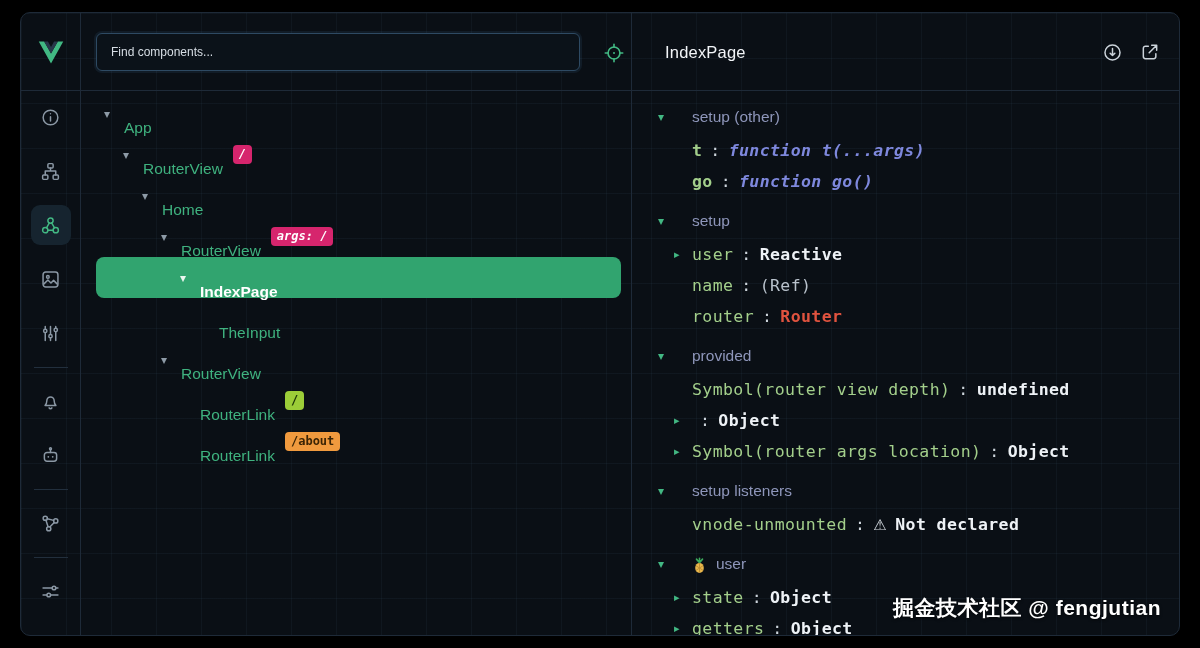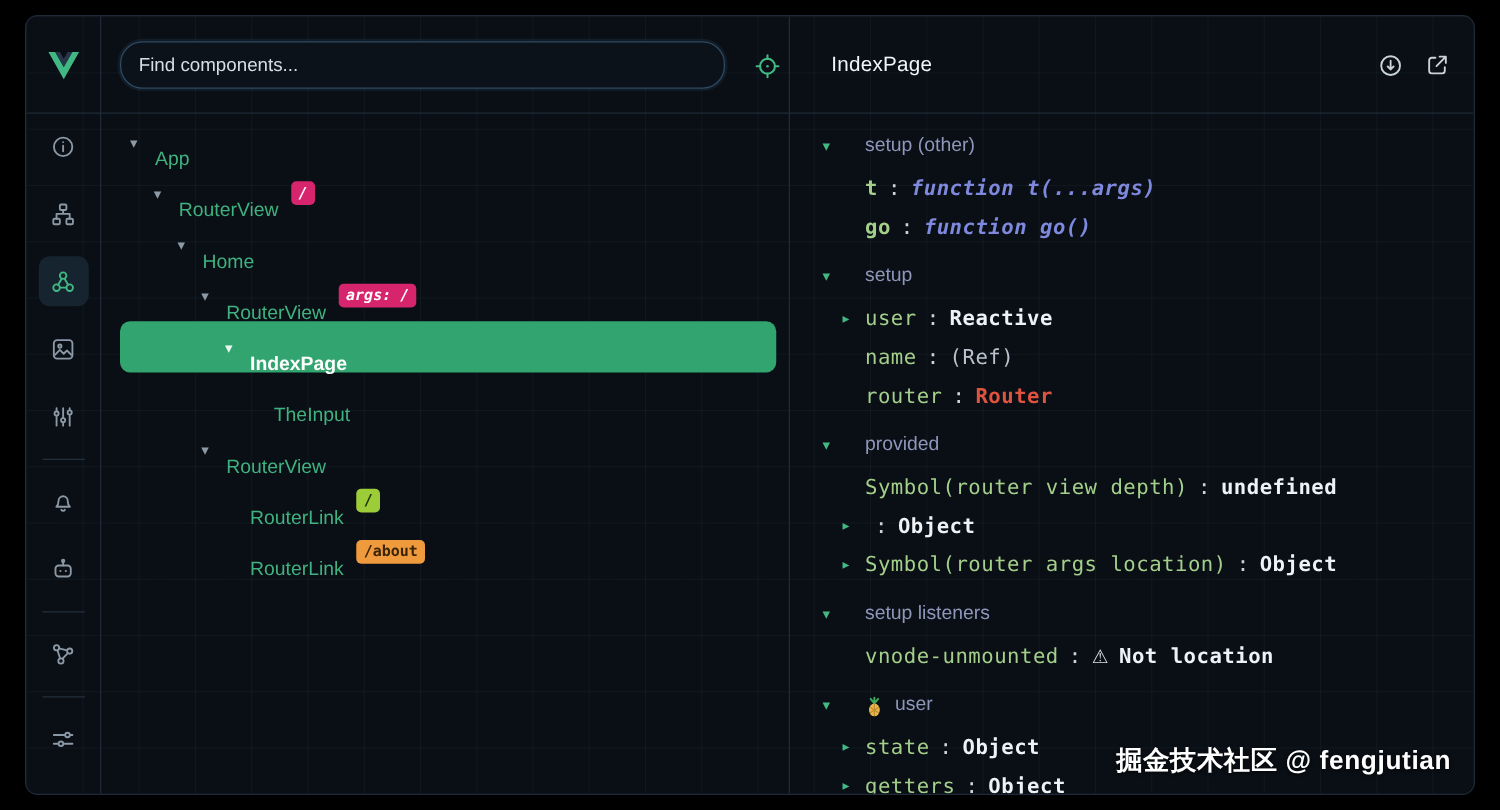--- a/index.html
+++ b/index.html
@@ -12,23 +12,23 @@
       linear-gradient(rgba(125,165,205,0.055) 1px, transparent 1px),
       linear-gradient(90deg, rgba(125,165,205,0.055) 1px, transparent 1px);
     background-size:45px 45px;
     border:1px solid #1e2a38; border-radius:10px; overflow:hidden; }
 
   
   .header { position:absolute; top:0; left:0; right:0; height:78px; border-bottom:1px solid #1e2a38; }
   .logo-box { position:absolute; left:0; top:0; width:60px; height:78px; border-right:1px solid #1e2a38;
     display:flex; align-items:center; justify-content:center; }
   .search-input { position:absolute; left:75px; top:20px; width:484px; height:38px;
-    background:#0b1219; border:1px solid #2e4a63; border-radius:18px; outline:none;
+    background:#0b1219; border:1px solid #2e4a63; border-radius:6px; outline:none;
     box-shadow:0 0 0 2px rgba(70,120,170,0.12);
-    color:#8b5cf6; font-size:15px; padding:0 14px; font-family:"Liberation Sans",sans-serif; }
+    color:#8b5cf6; font-size:12px; padding:0 14px; font-family:"Liberation Sans",sans-serif; }
   .search-input::placeholder { color:#d7dee5; opacity:1; }
   .locate-btn { position:absolute; left:580px; top:27px; width:26px; height:26px;
     display:flex; align-items:center; justify-content:center; color:#42b883; cursor:pointer; }
 
   .insp-header-strip { position:absolute; left:610px; top:0; right:0; height:78px;
     border-left:1px solid #1e2a38; display:flex; align-items:center; padding:0 16px 0 33px; }
   .insp-title { color:#f2f5f8; font-size:16.5px; font-weight:500; letter-spacing:0.2px; }
   .strip-spacer { flex:1; }
   .hbtn { width:26px; height:26px; margin-left:12px; display:flex; align-items:center; justify-content:center;
     color:#cbd3da; cursor:pointer; }
@@ -311,21 +311,21 @@
         <span class="v-plain">Object</span>
       </div>
       <div class="insp-header">
         <span class="sec-arrow">▾</span>
         <span>setup listeners</span>
       </div>
       <div class="insp-row">
         <span class="k">vnode-unmounted</span>
         <span class="sep">:</span>
         <span class="warn">⚠</span>
-        <span class="v-plain">Not location</span>
+        <span class="v-plain">Not declared</span>
       </div>
       <div class="insp-header">
         <span class="sec-arrow">▾</span>
   <span class="pinia">
     <svg width="15" height="17" viewBox="0 0 16 18">
       <path d="M8 6L4.8 2.2M8 6V1.2M8 6l3.2-3.8" stroke="#3da95c" stroke-width="1.7" fill="none" stroke-linecap="round"></path>
       <ellipse cx="8" cy="11.6" rx="4.6" ry="5.4" fill="#e8b64c"></ellipse>
       <path d="M4.2 9.2l7.6 5M4.2 14.2l7.6-5M8 6.4v10.4" stroke="#b98a2e" stroke-width="0.9" fill="none"></path>
     </svg>
   </span>

